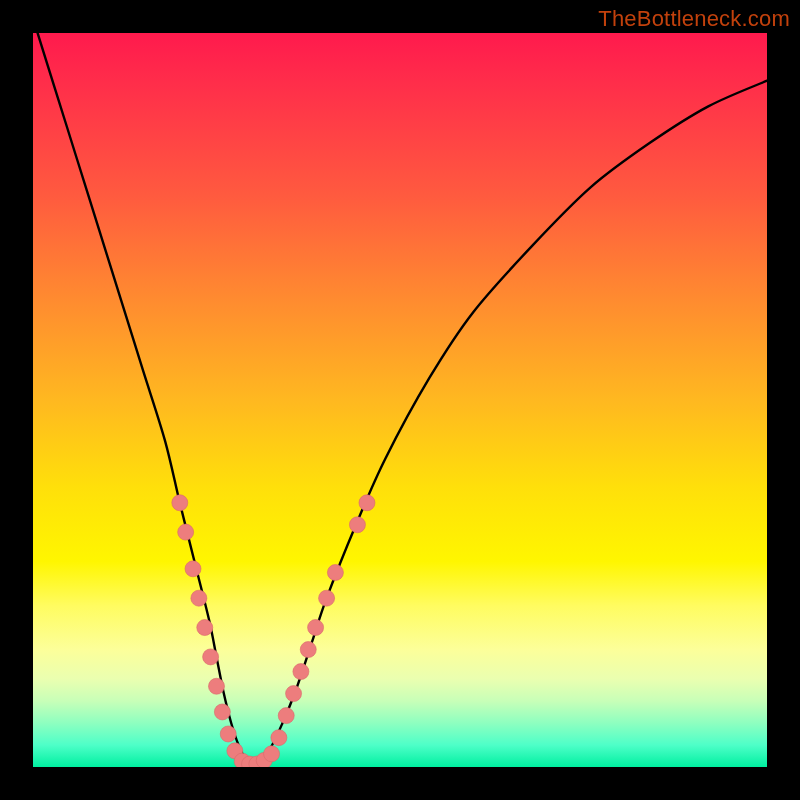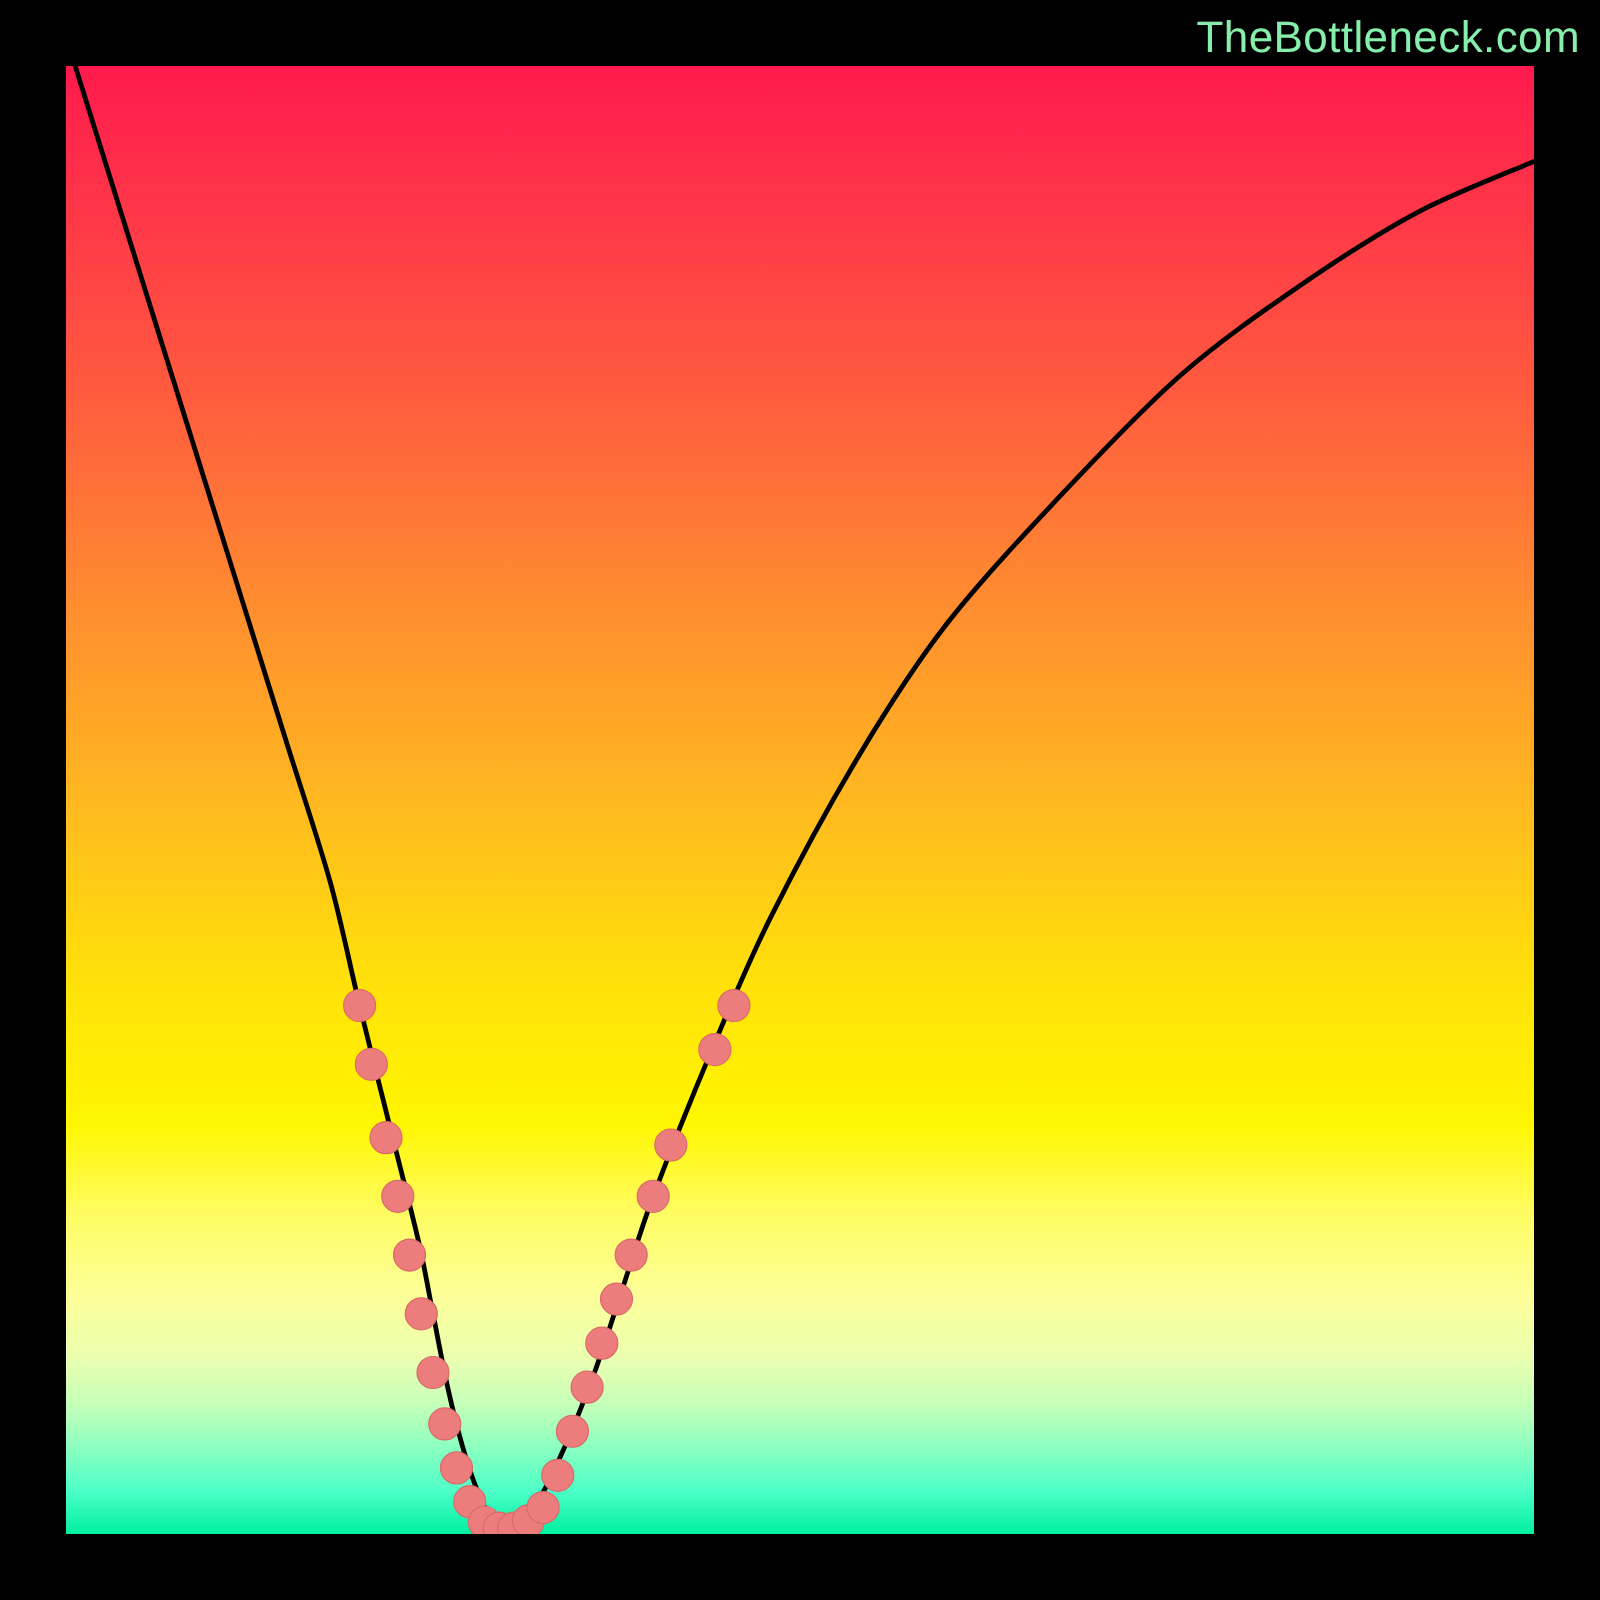--- a/index.html
+++ b/index.html
@@ -42,21 +42,21 @@
       #c8ffb8 91%,
       #8effc0 94%,
       #4effc8 97%,
       #00f0a0 100%
     );
   }
   .watermark {
     position: absolute;
     top: 6px;
     right: 10px;
-    color: #86efac;
+    color: #c2410c;
     font-size: 22px;
     font-weight: 500;
     letter-spacing: 0.2px;
     user-select: none;
   }
   svg {
     position: absolute;
     inset: 0;
   }
 </style>

